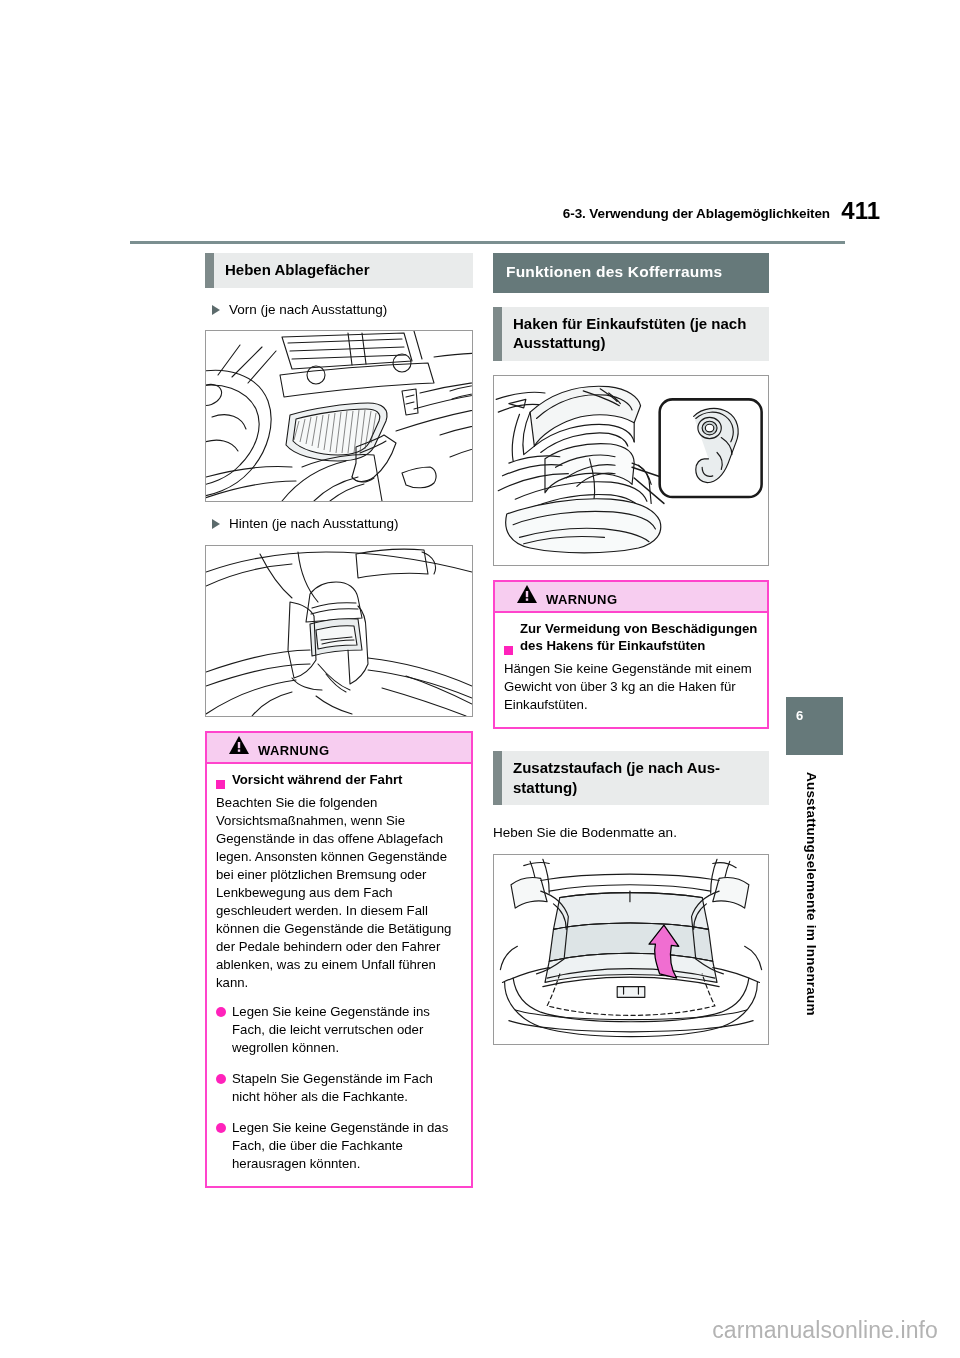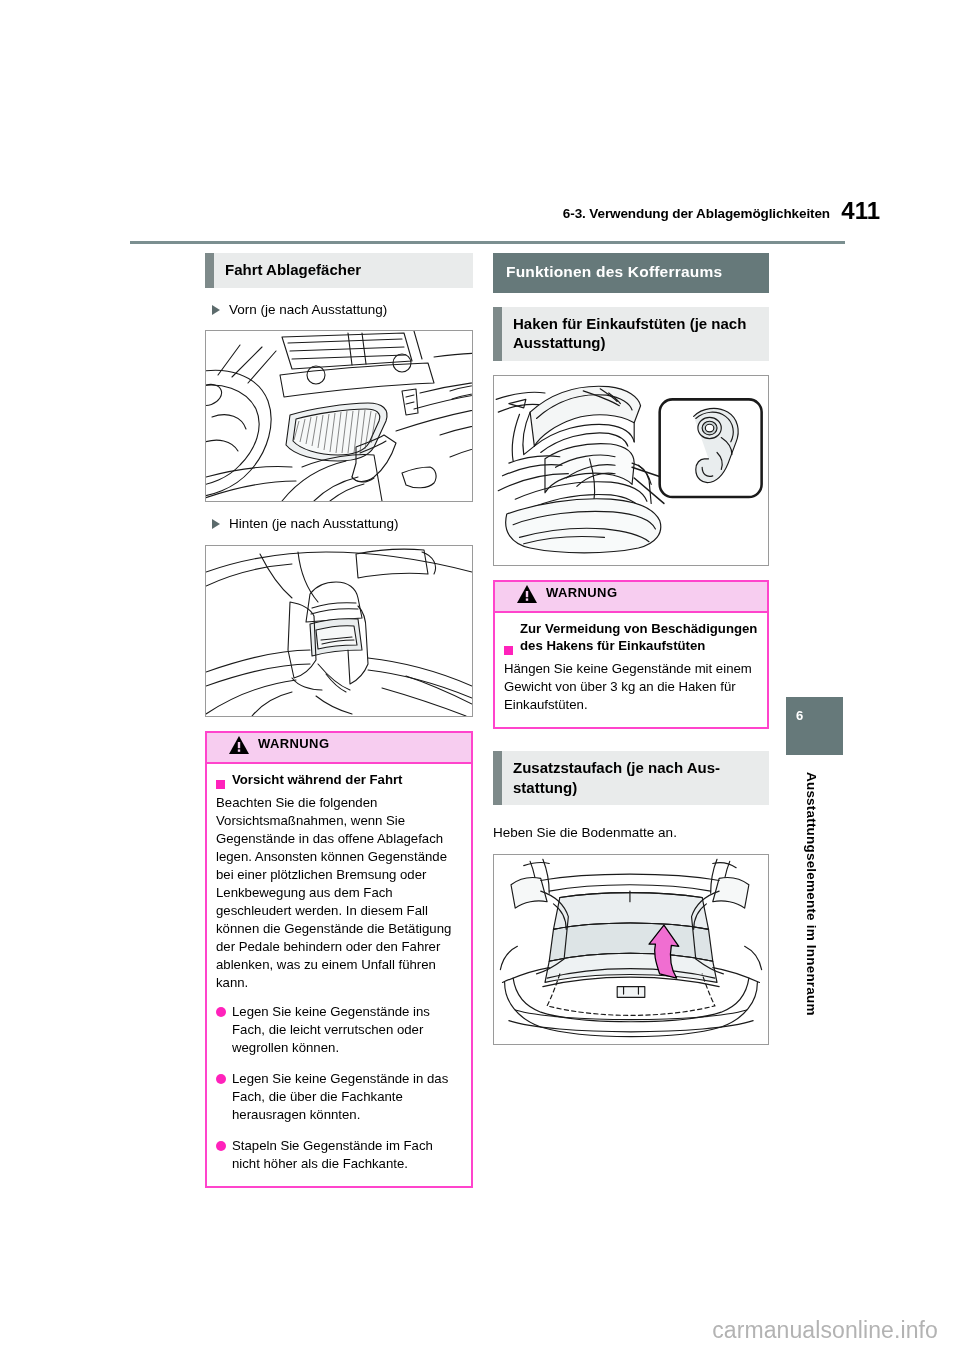--- a/index.html
+++ b/index.html
@@ -73,21 +73,21 @@
 
   
   .warn {
     border: 2px solid #ff44cc;
     background: #ffffff;
     margin-top: 14px;
   }
   .warn-head {
     background: #f7cdf0;
     border-bottom: 2px solid #ff44cc;
-    display: flex; align-items: flex-start; gap: 9px;
+    display: flex; align-items: flex-end; gap: 9px;
     padding: 3px 10px 4px 22px;
   }
   .warn-head .tri-icon { flex: 0 0 auto; }
   .warn-head-label { font-size: 13px; font-weight: bold; letter-spacing: 0.4px; }
   .warn-body { padding: 7px 9px 11px 9px; }
   .warn-sub {
     display: flex; align-items: flex-end; gap: 7px;
     font-size: 13.2px; font-weight: bold; line-height: 1.34;
     margin-bottom: 5px;
   }
@@ -139,21 +139,21 @@
 <div class="page">
 
   <div class="runhead">
     <div class="runhead-title">6-3. Verwendung der Ablagemöglichkeiten</div>
     <div class="runhead-pageno">411</div>
     <div class="runhead-rule"></div>
   </div>
 
   <div class="col-left">
 
-    <div class="h-gray">Fahrt Ablagefächer</div>
+    <div class="h-gray">Heben Ablagefächer</div>
 
     <div class="tri-line">
       <span class="tri"></span>
       <span>Vorn (je nach Ausstattung)</span>
     </div>
 
     <div class="fig">
       <svg viewBox="0 0 266 170" xmlns="http://www.w3.org/2000/svg">
         <rect x="0" y="0" width="266" height="170" fill="#fff"></rect>
         <g fill="none" stroke="#1a1a1a" stroke-width="1.1" stroke-linejoin="round" stroke-linecap="round">
@@ -270,25 +270,25 @@
           <span>Vorsicht während der Fahrt</span>
         </div>
         <div class="warn-para">Beachten Sie die folgenden Vorsichtsmaß­nahmen, wenn Sie Gegenstände in das offene Ablagefach legen. Ansonsten kön­nen Gegenstände bei einer plötzlichen Bremsung oder Lenkbewegung aus dem Fach geschleudert werden. In diesem Fall können die Gegenstände die Betätigung der Pedale behindern oder den Fahrer ablenken, was zu einem Unfall führen kann.</div>
         <div class="warn-list">
           <div class="warn-li">
             <span class="dot"></span>
             <span>Legen Sie keine Gegenstände ins Fach, die leicht verrutschen oder wegrollen können.</span>
           </div>
           <div class="warn-li">
             <span class="dot"></span>
-            <span>Legen Sie keine Gegenstände in das Fach, die über die Fachkante herausra­gen könnten.</span>
+            <span>Stapeln Sie Gegenstände im Fach nicht höher als die Fachkante.</span>
           </div>
           <div class="warn-li">
             <span class="dot"></span>
-            <span>Stapeln Sie Gegenstände im Fach nicht höher als die Fachkante.</span>
+            <span>Legen Sie keine Gegenstände in das Fach, die über die Fachkante herausra­gen könnten.</span>
           </div>
         </div>
       </div>
     </div>
   </div>
 
   <div class="col-right">
 
     <div class="h-teal">Funktionen des Koffer­raums</div>
 

